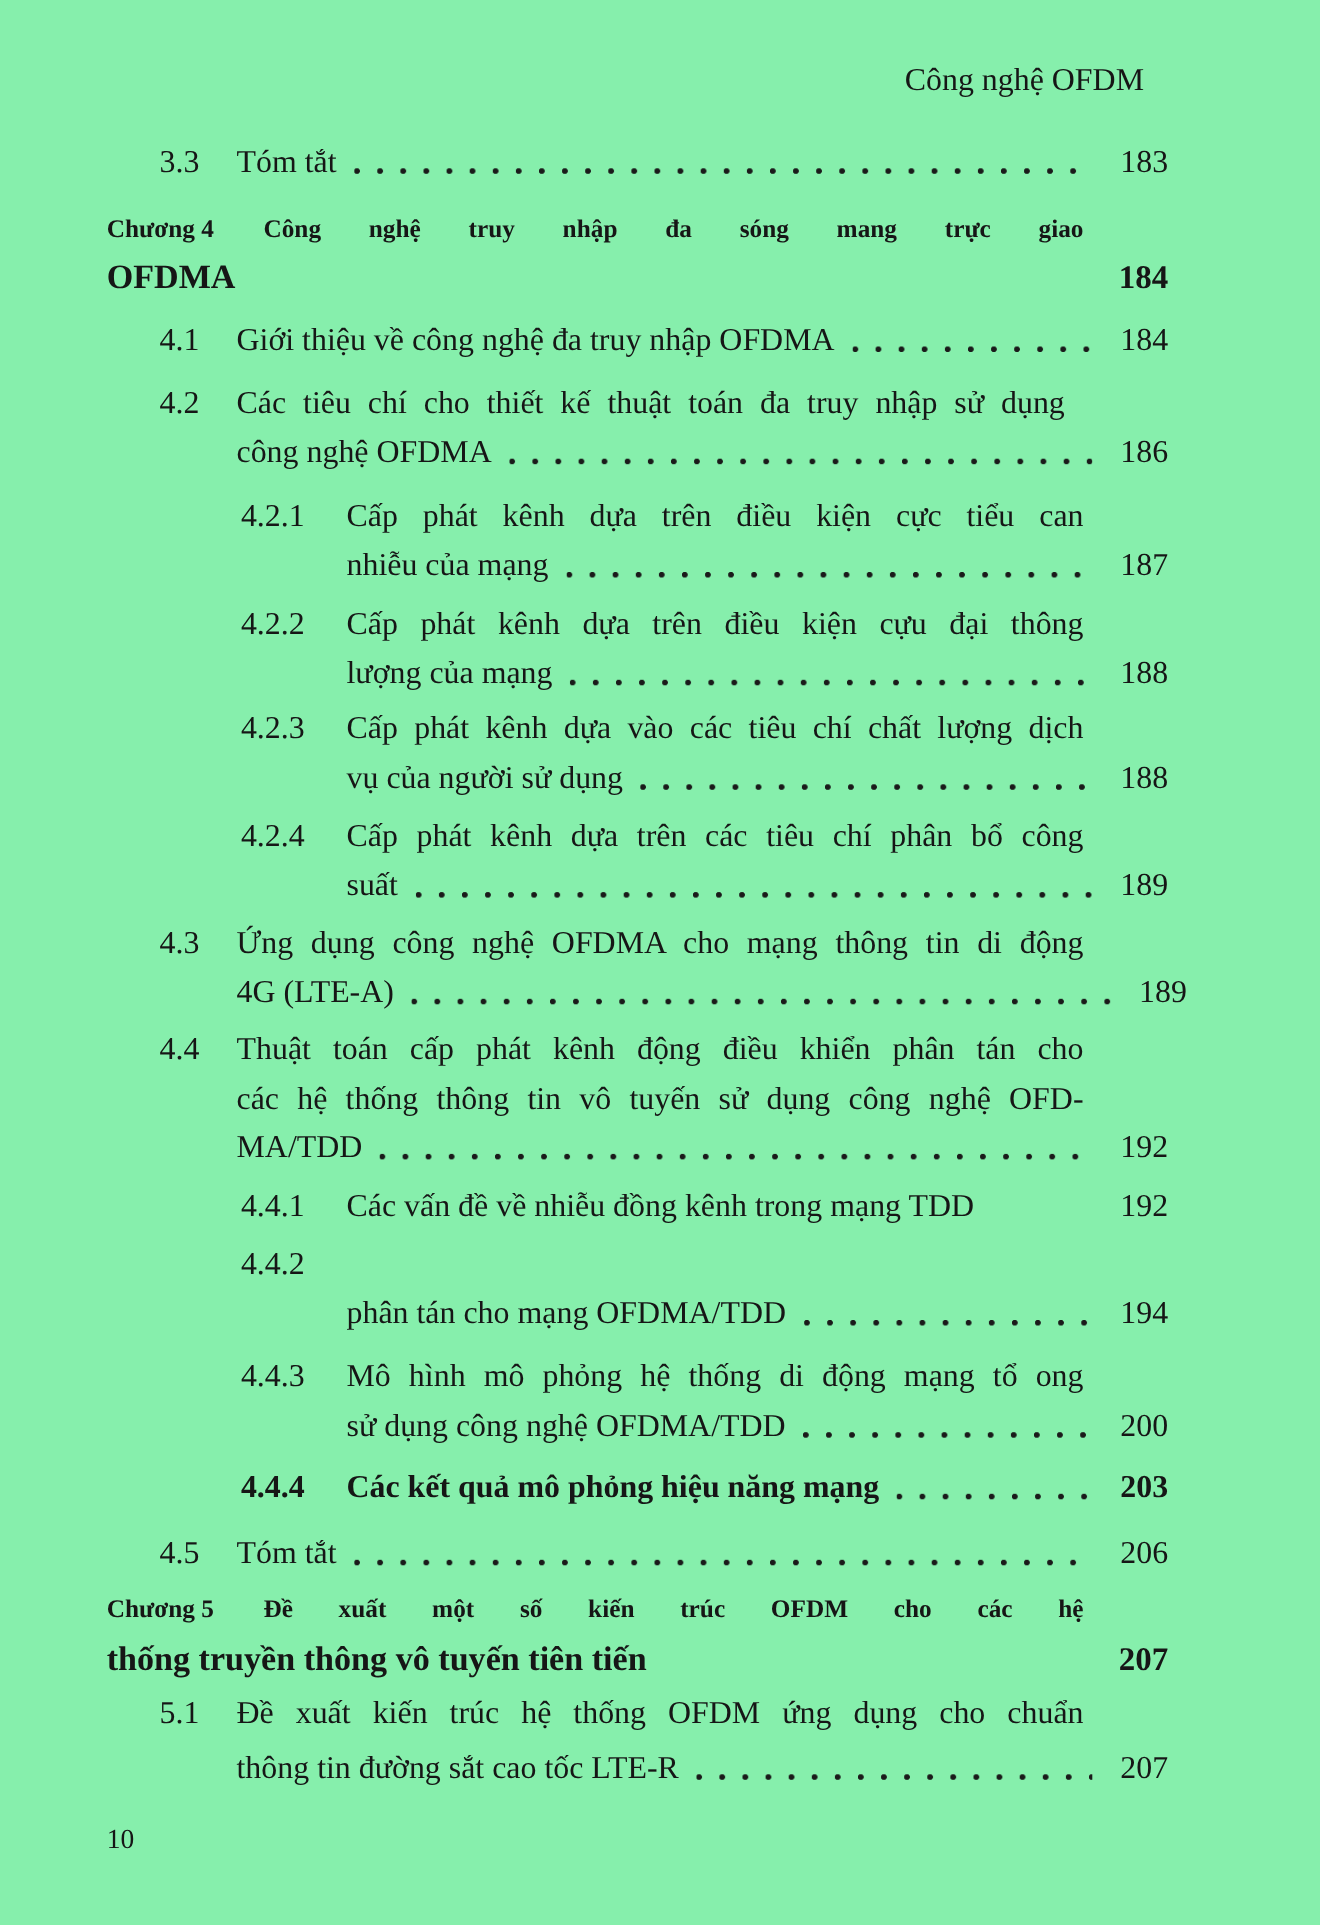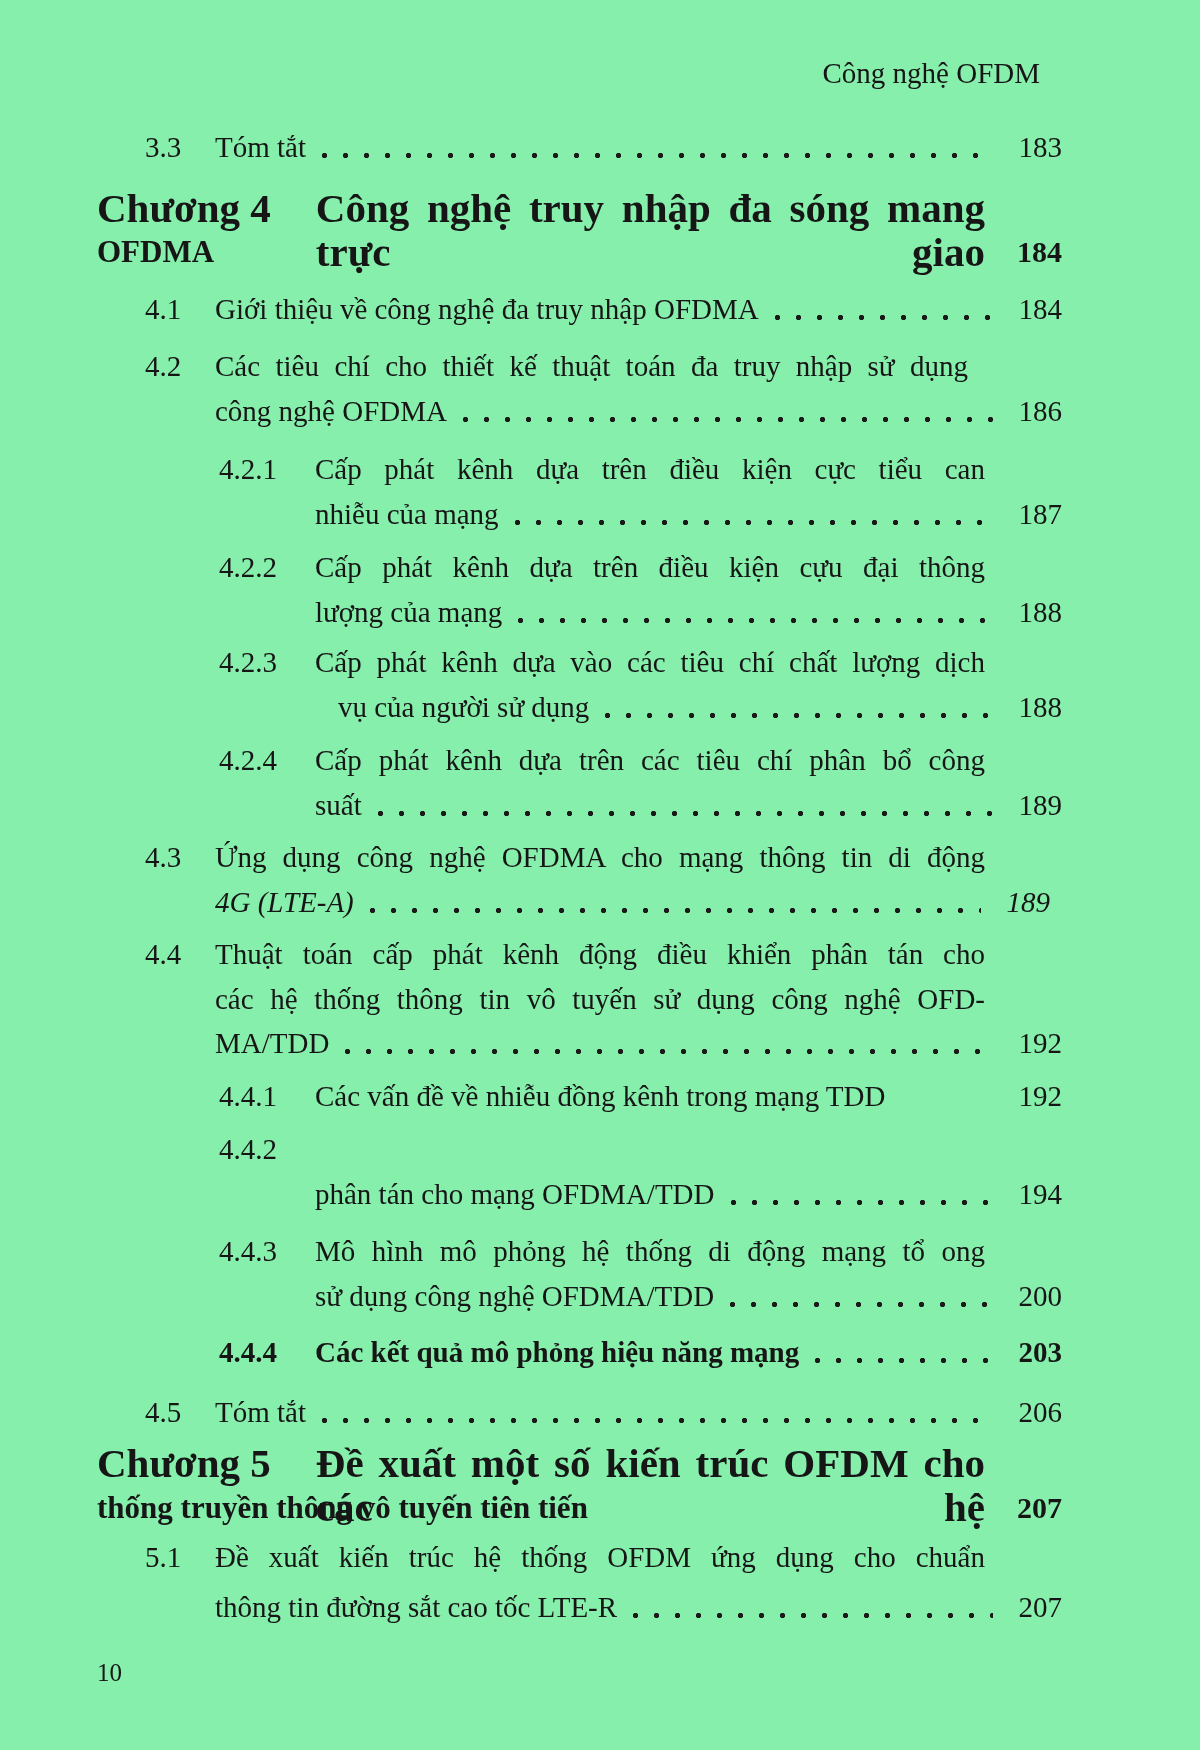--- a/index.html
+++ b/index.html
@@ -37,21 +37,21 @@
     margin:0 26px 0 16px;
     background-image:radial-gradient(circle at 2.5px 2.5px,#1a1a1a 2.3px,transparent 3px);
     background-size:21px 5px;
     background-repeat:repeat-x;
     background-position:left bottom 10px;
   }
   .fin .lead.nodots { background:none; }
   .fin .pg { flex:0 0 auto; }
   .chrow {
     display:flex;
-    font-weight:bold; font-size:41px;
+    font-weight:bold; font-size:23px;
     height:44px; line-height:44px;
   }
   .chrow .chnum { flex:0 0 auto; }
   .chrow .chtitle {
     flex:1 1 auto;
     margin-left:45px;
     white-space:normal;
     text-align:justify;
     text-align-last:justify;
   }
@@ -126,41 +126,41 @@
   <div class="line fin" style="top:591px; left:315px; right:138px;">
     <span class="txt">lượng của mạng</span>
     <span class="lead"></span>
     <span class="pg">188</span>
   </div>
 
   <div class="line just lv2" style="top:641px; left:315px; right:215px;">
     <span class="num">4.2.3</span>
     <span>Cấp phát kênh dựa vào các tiêu chí chất lượng dịch</span>
   </div>
-  <div class="line fin" style="top:686px; left:315px; right:138px;margin-left:23px;">
+  <div class="line fin" style="top:686px; left:315px; right:138px;">
     <span class="txt">vụ của người sử dụng</span>
     <span class="lead"></span>
     <span class="pg">188</span>
   </div>
 
   <div class="line just lv2" style="top:739px; left:315px; right:215px;">
     <span class="num">4.2.4</span>
     <span>Cấp phát kênh dựa trên các tiêu chí phân bổ công</span>
   </div>
   <div class="line fin" style="top:784px; left:315px; right:138px;">
     <span class="txt">suất</span>
     <span class="lead"></span>
     <span class="pg">189</span>
   </div>
 
   <div class="line just lv1" style="top:836px; left:215px; right:215px;">
     <span class="num">4.3</span>
     <span>Ứng dụng công nghệ OFDMA cho mạng thông tin di động</span>
   </div>
-  <div class="line fin" style="top:881px; left:215px; right:150px;font-style:italic;">
+  <div class="line fin" style="top:881px; left:215px; right:121px;">
     <span class="txt">4G (LTE-A)</span>
     <span class="lead"></span>
     <span class="pg">189</span>
   </div>
 
   <div class="line just lv1" style="top:933px; left:215px; right:215px;">
     <span class="num">4.4</span>
     <span>Thuật toán cấp phát kênh động điều khiển phân tán cho</span>
   </div>
   <div class="line just" style="top:978px; left:215px; right:215px;">

